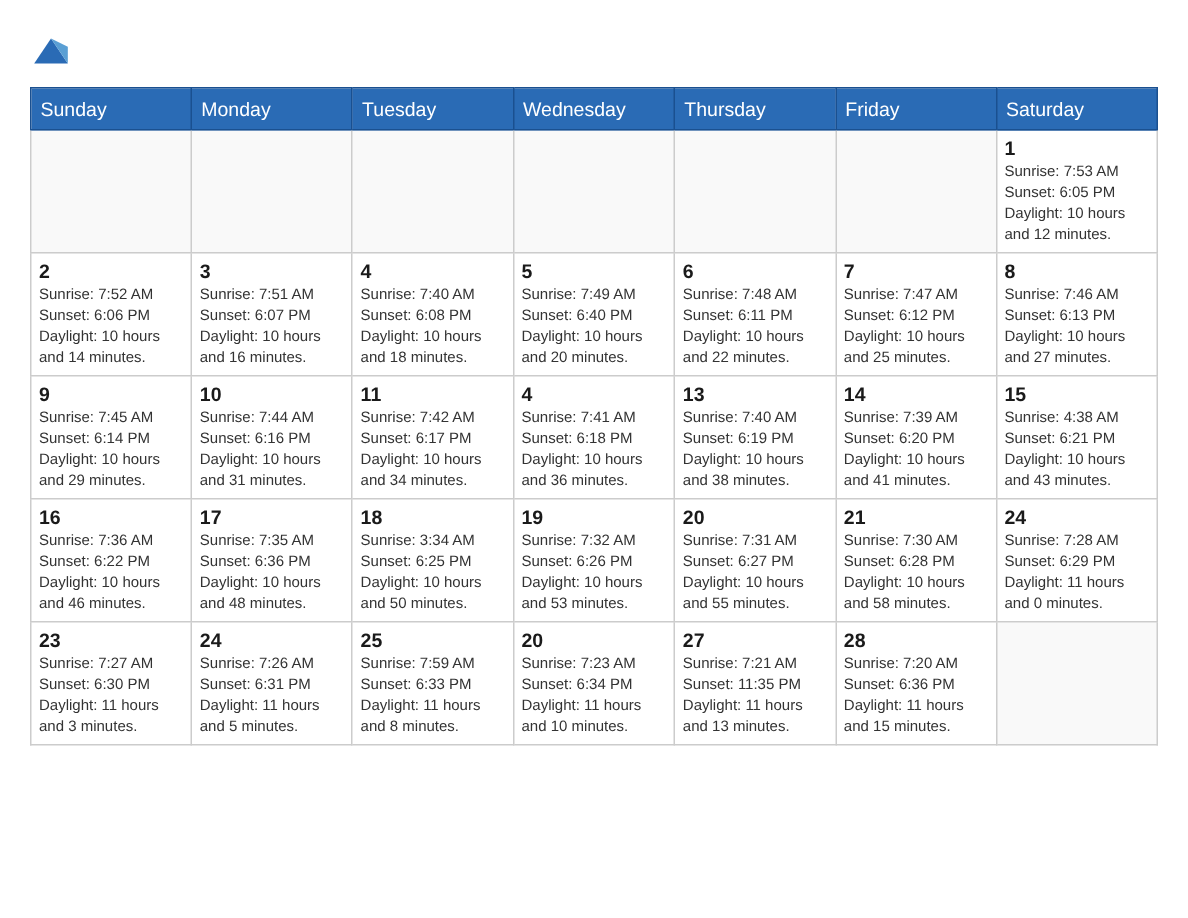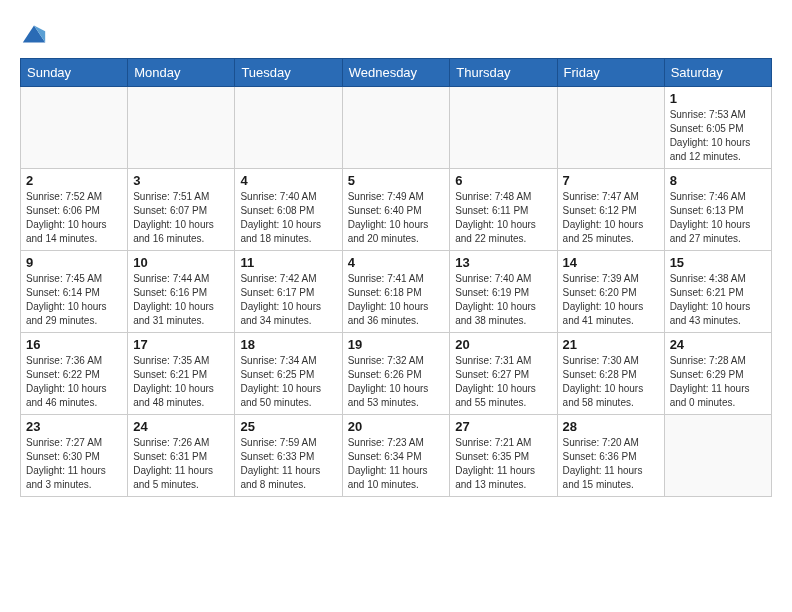--- a/index.html
+++ b/index.html
@@ -220,26 +220,26 @@
       <tr>
         <td>
           <span class="day-num">16</span>
           <div class="day-info">Sunrise: 7:36 AM
 Sunset: 6:22 PM
 Daylight: 10 hours and 46 minutes.</div>
         </td>
         <td>
           <span class="day-num">17</span>
           <div class="day-info">Sunrise: 7:35 AM
-Sunset: 6:21 PM
+Sunset: 6:36 PM
 Daylight: 10 hours and 48 minutes.</div>
         </td>
         <td>
           <span class="day-num">18</span>
-          <div class="day-info">Sunrise: 7:34 AM
+          <div class="day-info">Sunrise: 3:34 AM
 Sunset: 6:25 PM
 Daylight: 10 hours and 50 minutes.</div>
         </td>
         <td>
           <span class="day-num">19</span>
           <div class="day-info">Sunrise: 7:32 AM
 Sunset: 6:26 PM
 Daylight: 10 hours and 53 minutes.</div>
         </td>
         <td>
@@ -282,21 +282,21 @@
         </td>
         <td>
           <span class="day-num">20</span>
           <div class="day-info">Sunrise: 7:23 AM
 Sunset: 6:34 PM
 Daylight: 11 hours and 10 minutes.</div>
         </td>
         <td>
           <span class="day-num">27</span>
           <div class="day-info">Sunrise: 7:21 AM
-Sunset: 6:35 PM
+Sunset: 11:35 PM
 Daylight: 11 hours and 13 minutes.</div>
         </td>
         <td>
           <span class="day-num">28</span>
           <div class="day-info">Sunrise: 7:20 AM
 Sunset: 6:36 PM
 Daylight: 11 hours and 15 minutes.</div>
         </td>
         <td class="empty"></td>
       </tr>

